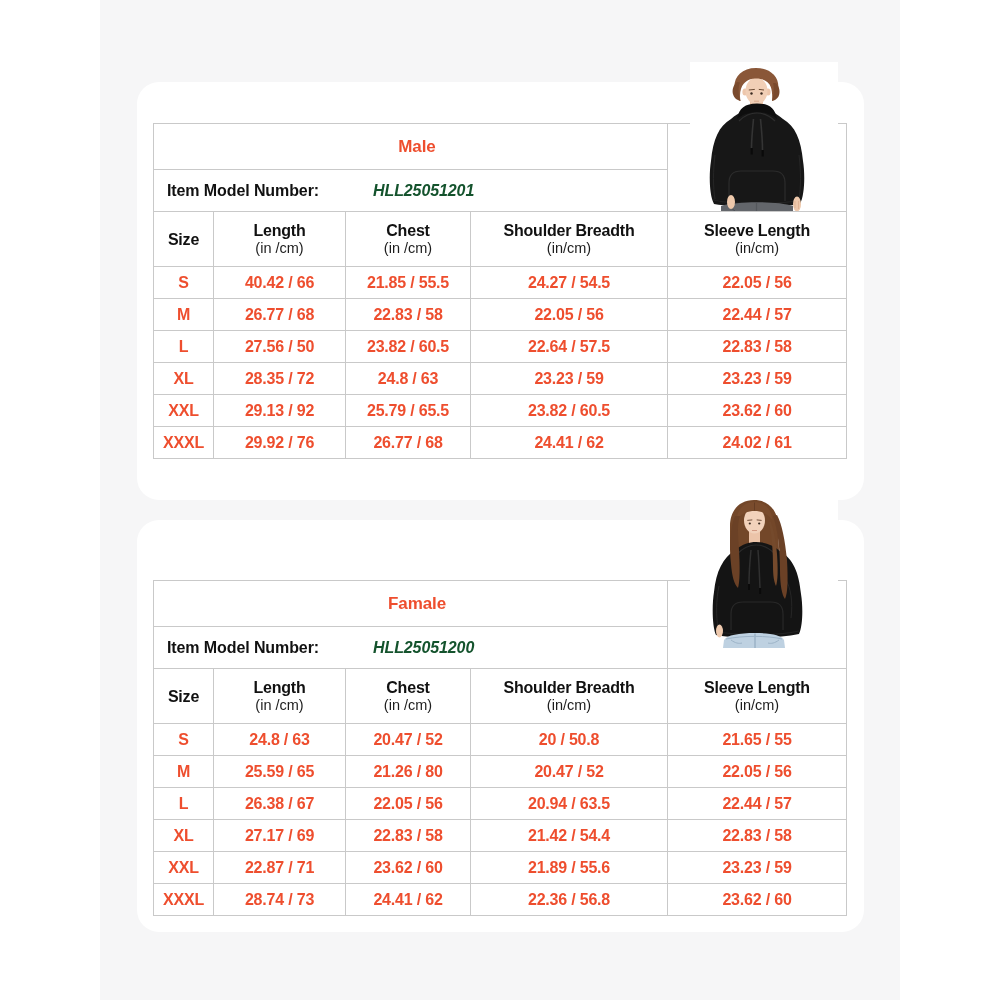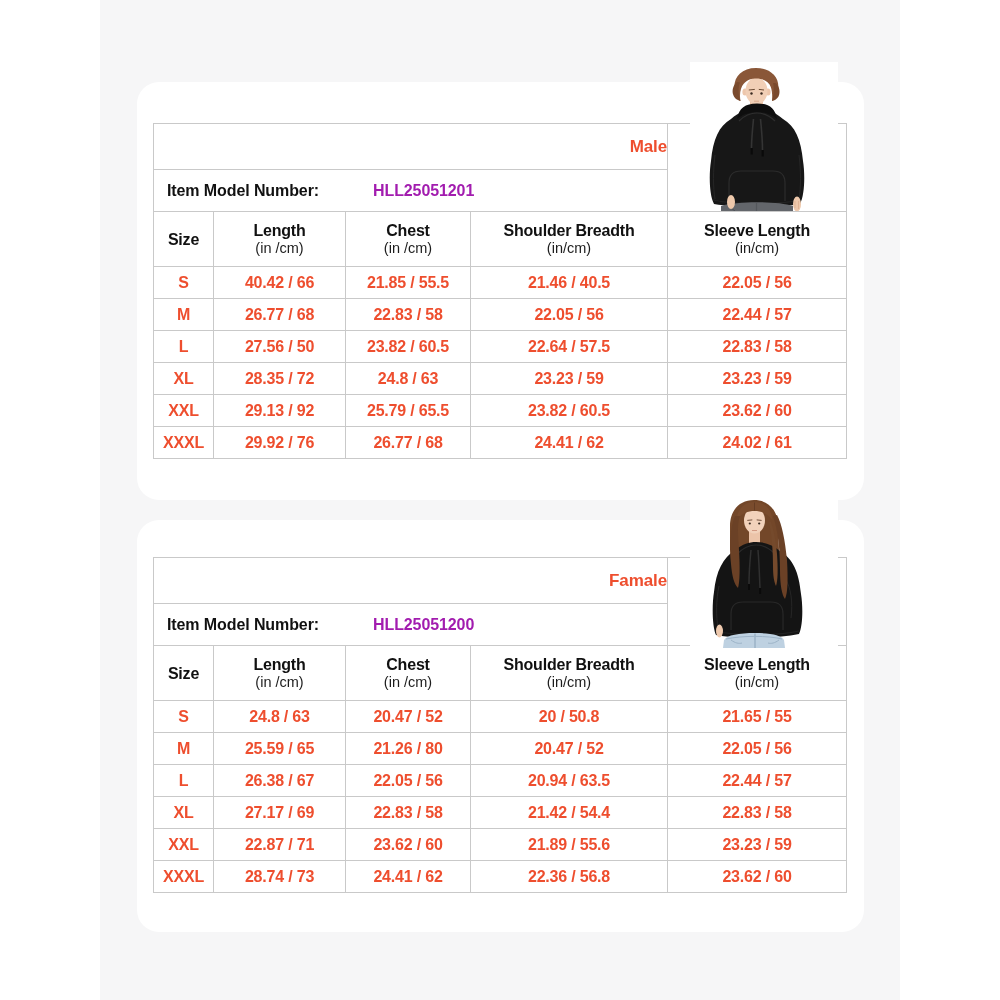--- a/index.html
+++ b/index.html
@@ -12,41 +12,41 @@
   .band{position:absolute;left:100px;top:0;width:800px;height:1000px;background:#f6f6f7;}
   .card{position:absolute;left:137px;width:727px;background:#ffffff;border-radius:22px;}
   #card-male{top:82px;height:418px;}
   #card-female{top:520px;height:412px;}
 
   table.size-table{
     position:absolute;left:153px;border-collapse:collapse;table-layout:fixed;width:693px;
     z-index:2;
   }
   #table-male{top:123px;}
-  #table-female{top:557px;}
+  #table-female{top:580px;}
   .size-table td,.size-table th{
     border:1px solid #c9c9c9;padding:0;white-space:nowrap;overflow:visible;
   }
   tr.r-title{height:46px;}
   tr.r-model{height:42px;}
   tr.r-head{height:55px;}
   tr.r-data{height:32px;}
 
   .title-cell{
-    text-align:right;padding-left:13px !important;
+    text-align:center;padding-left:13px !important;
     color:#ee4e2e;font-weight:700;font-size:17px;letter-spacing:-0.1px;
   }
   .model-cell-empty{background:transparent;}
   .modelrow-cell{position:relative;}
   .model-label,.model-value{
     position:absolute;top:50%;transform:translateY(-50%);
     font-weight:700;font-size:16px;letter-spacing:-0.1px;
   }
   .model-label{left:13px;color:#111111;}
-  .model-value{left:219px;color:#a21caf;}
+  .model-value{left:219px;color:#14532d;font-style:italic;}
 
   .head-cell{text-align:center;vertical-align:middle;}
   .head-cell .h1{font-weight:700;font-size:16px;color:#111111;line-height:19px;letter-spacing:-0.2px;}
   .head-cell .h2{font-weight:400;font-size:14.5px;color:#1d1d1d;line-height:17px;}
   .head-cell .h2:empty{display:none;}
 
   .c-size,.c-val{
     text-align:center;vertical-align:middle;
     color:#ee4e2e;font-weight:700;font-size:16px;letter-spacing:-0.2px;
   }
@@ -99,21 +99,21 @@
         </th>
     <th class="head-cell">
           <div class="h1">Sleeve Length</div>
           <div class="h2">(in/cm)</div>
         </th>
   </tr>
   <tr class="r-data">
     <td class="c-size">S</td>
     <td class="c-val">40.42 / 66</td>
     <td class="c-val">21.85 / 55.5</td>
-    <td class="c-val">21.46 / 40.5</td>
+    <td class="c-val">24.27 / 54.5</td>
     <td class="c-val">22.05 / 56</td>
   </tr>
   <tr class="r-data">
     <td class="c-size">M</td>
     <td class="c-val">26.77 / 68</td>
     <td class="c-val">22.83 / 58</td>
     <td class="c-val">22.05 / 56</td>
     <td class="c-val">22.44 / 57</td>
   </tr>
   <tr class="r-data">

